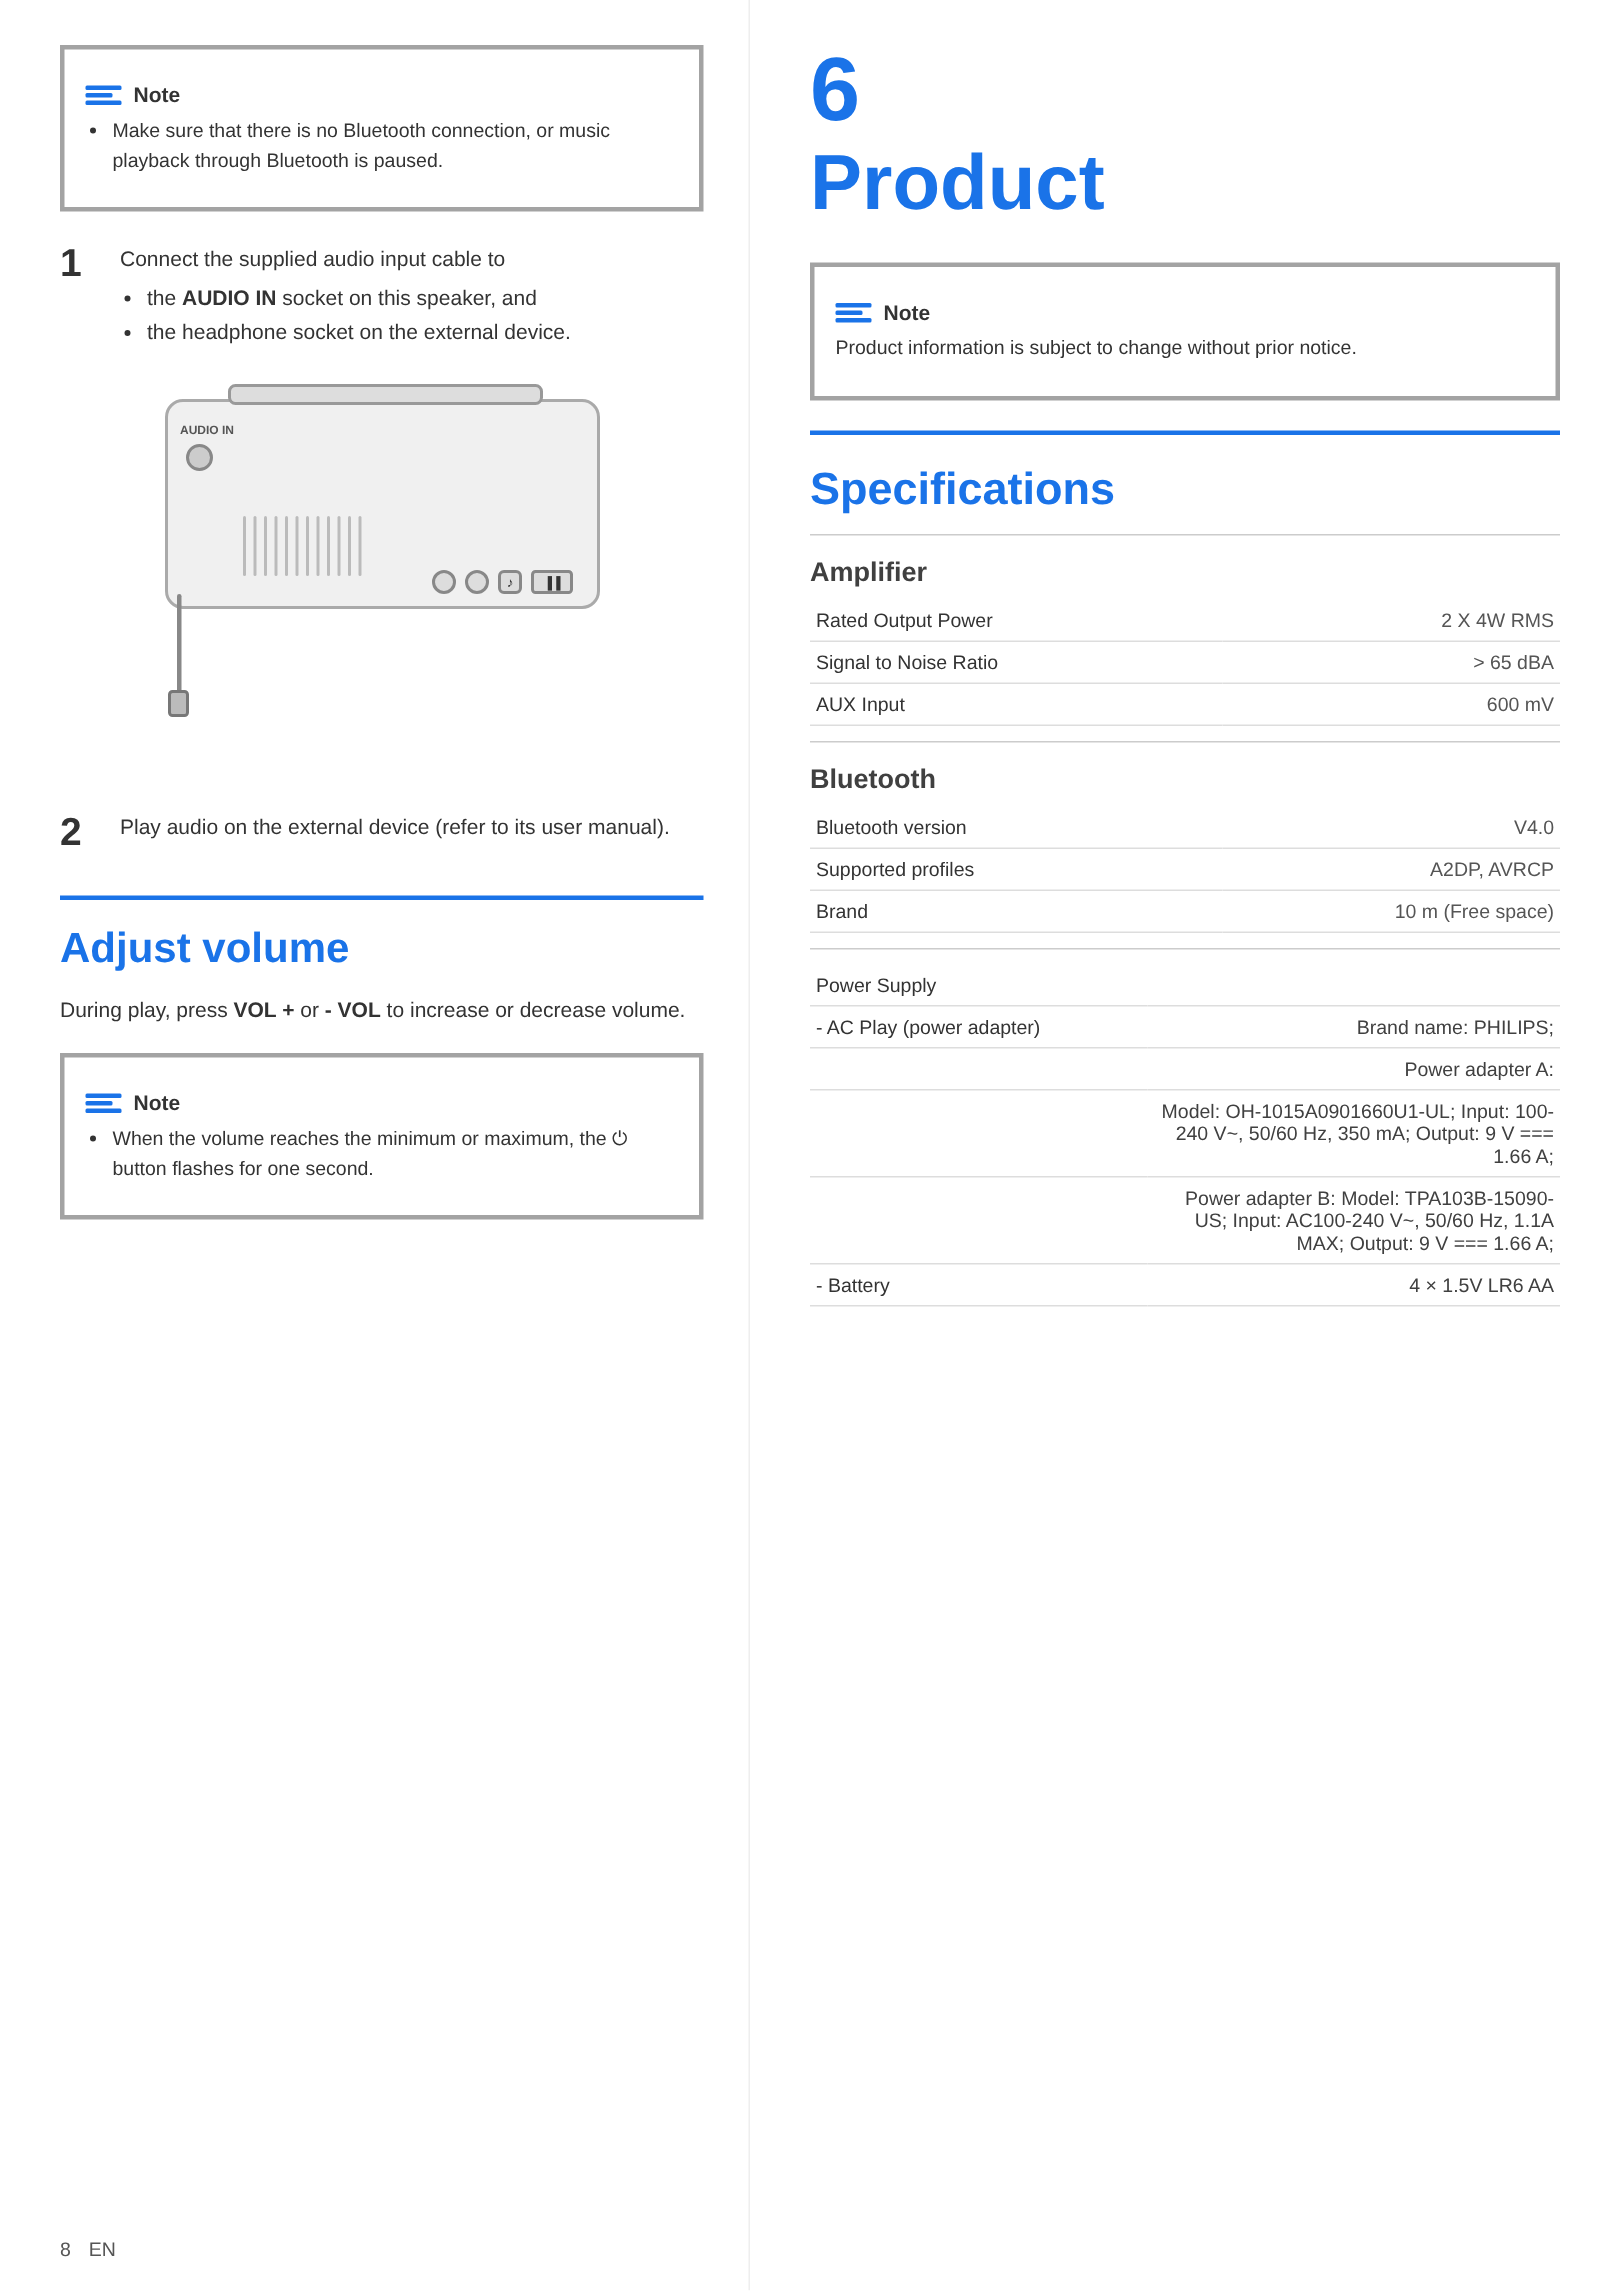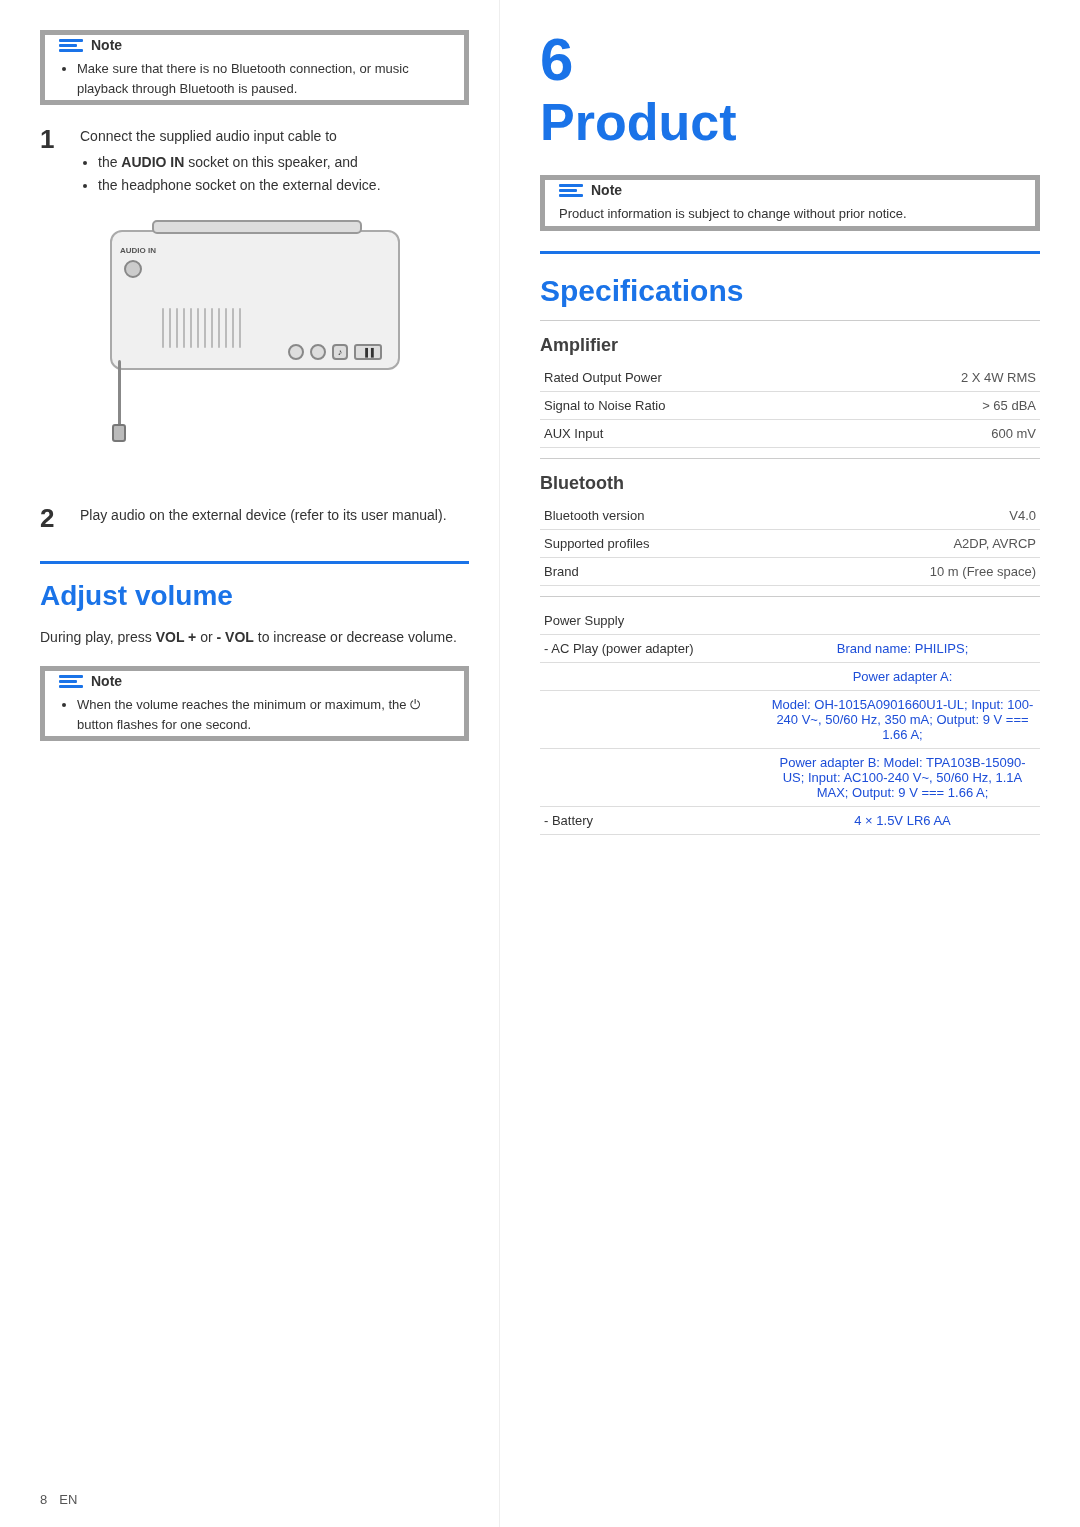--- a/index.html
+++ b/index.html
@@ -23,22 +23,22 @@
       border-right: 1px solid #eee;
     }
     
     .right-col {
       width: 580px;
       padding: 30px 40px 30px 40px;
     }
 
     
     .note-box {
-      border: 5px solid #a3a3a3;
-      padding: 2px 14px;
+      border: 3px solid #a3a3a3;
+      padding: 22px 14px;
       margin-bottom: 20px;
       background: #fff;
     }
     .note-header {
       display: flex;
       align-items: center;
       gap: 8px;
       margin-bottom: 6px;
     }
     .note-icon {
@@ -196,22 +196,22 @@
     }
     .gen-table td {
       padding: 6px 4px;
       font-size: 13px;
       vertical-align: top;
     }
     .gen-table td:first-child {
       width: 45%;
     }
     .gen-table td:last-child {
-      text-align: center;
-      color: #1d4ed8;
+      text-align: right;
+      color: #404040;
     }
   </style>
 </head>
 <body>
 
 <div class="page">
 
   <div class="left-col" style="position:relative;">
 
     <div class="note-box">

